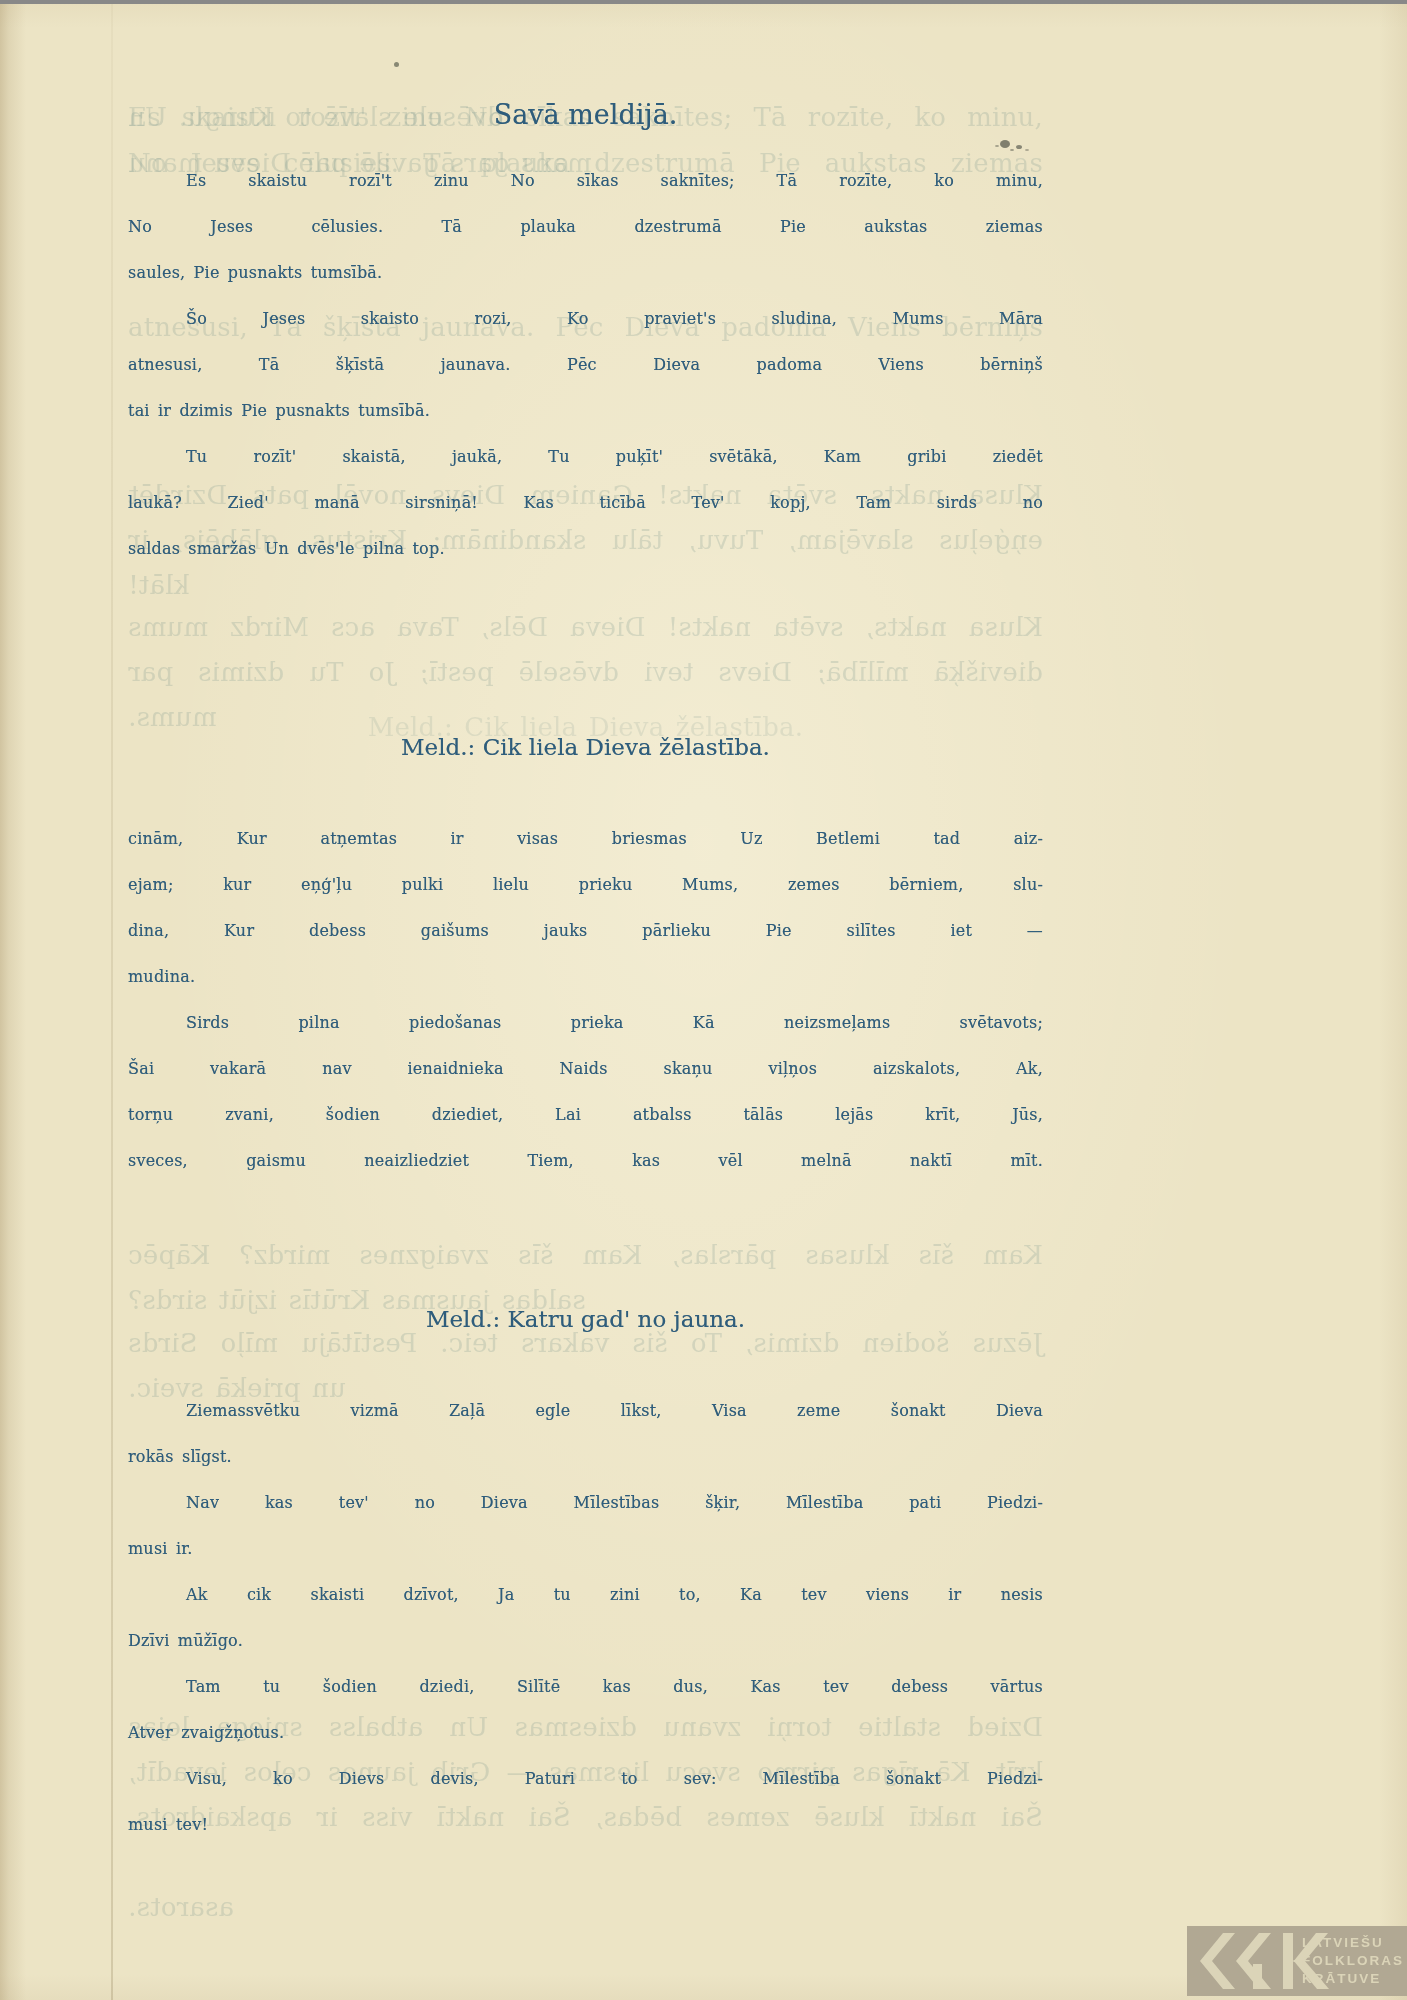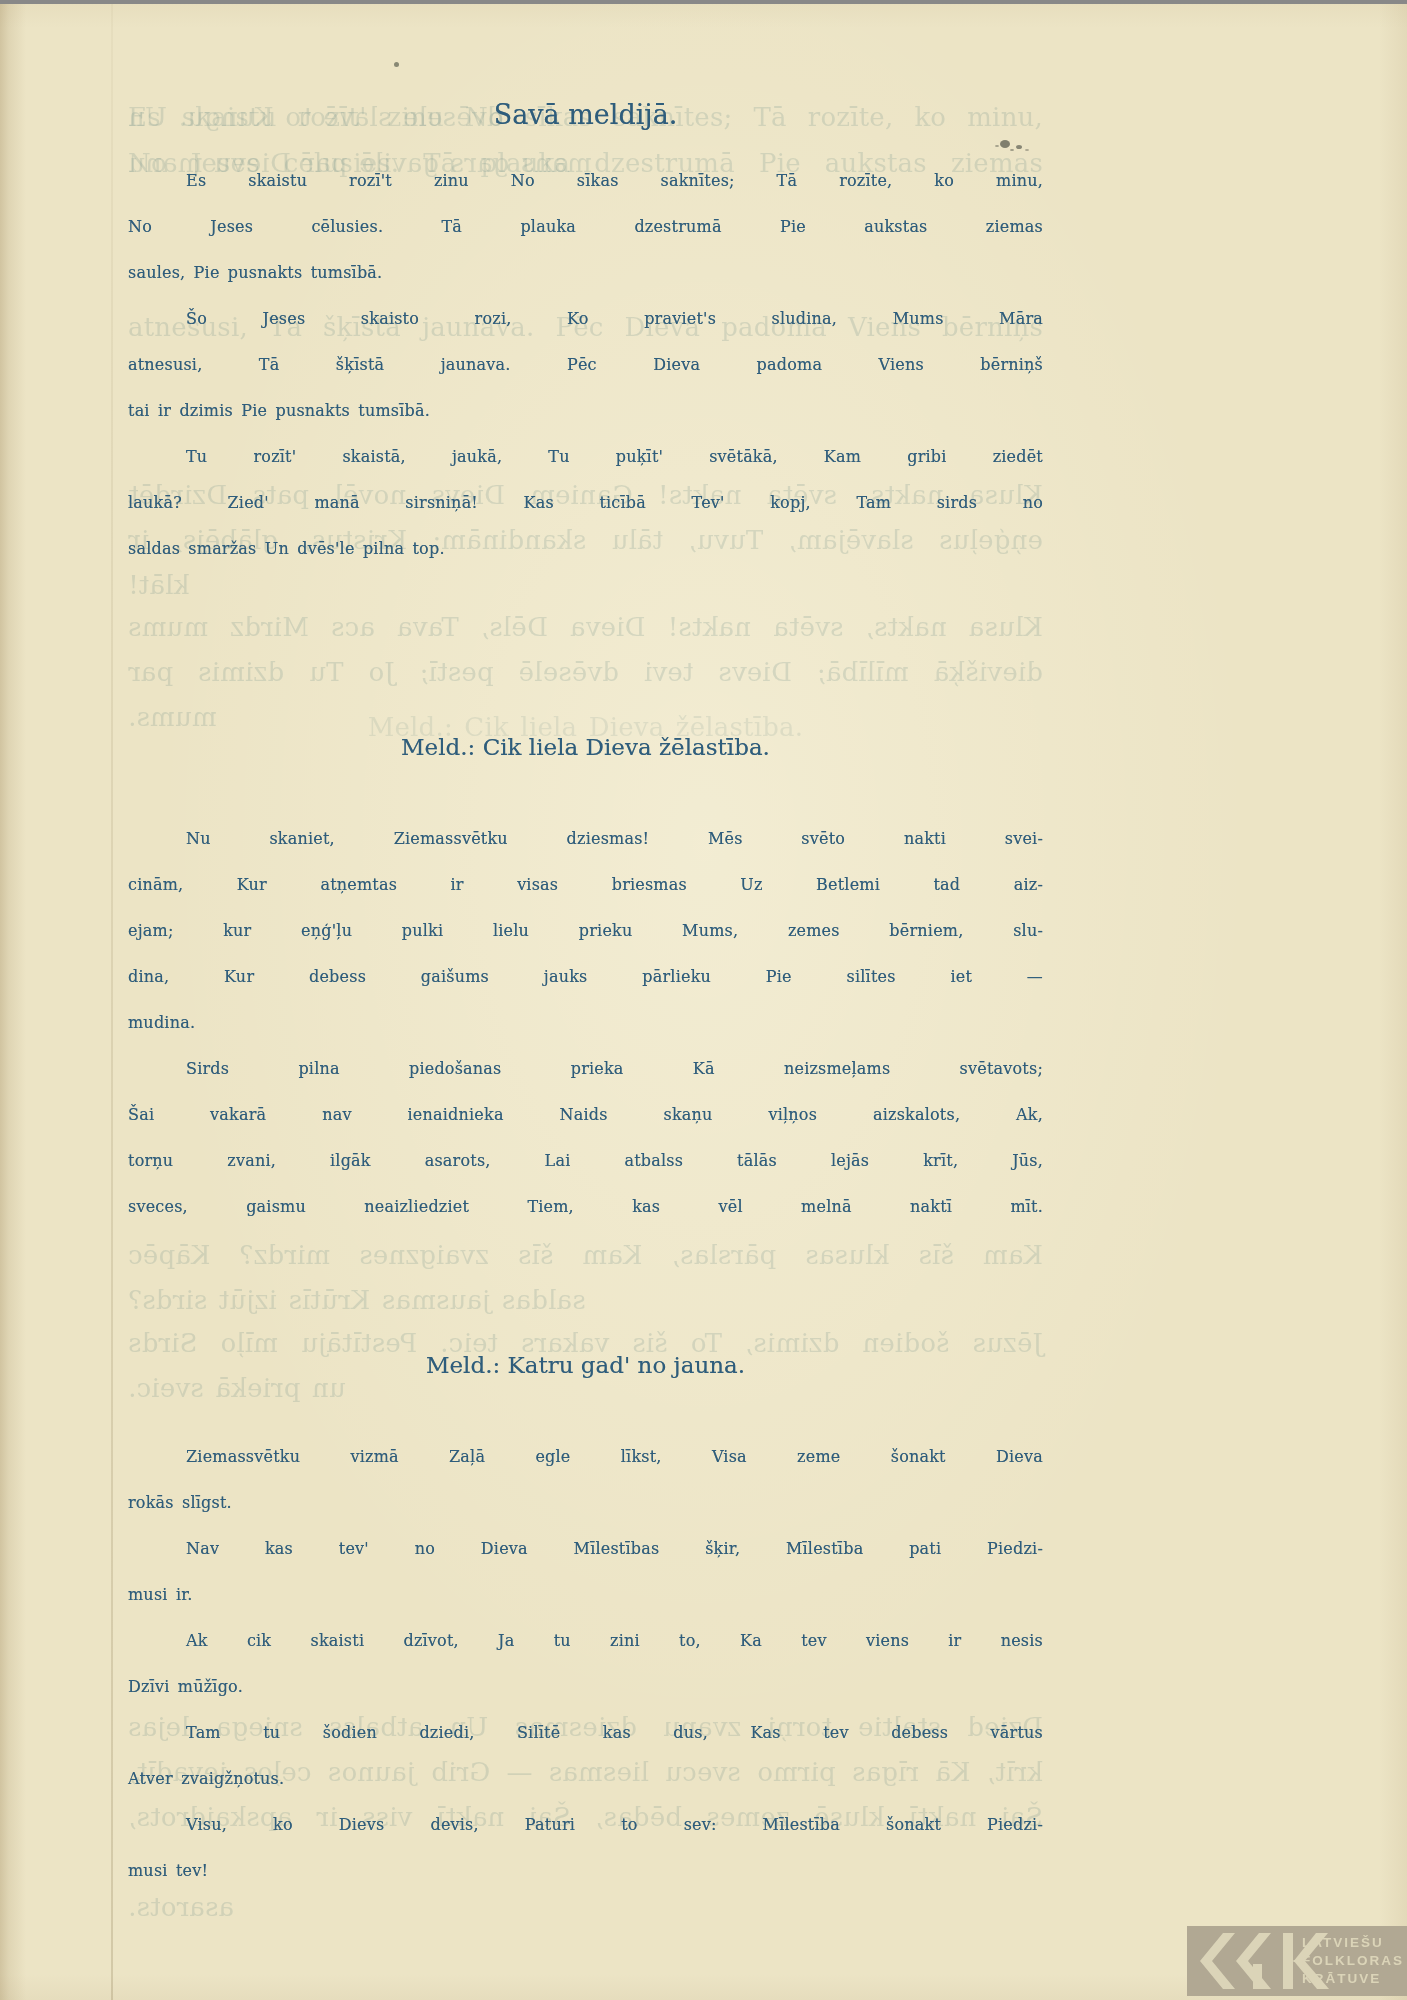--- a/index.html
+++ b/index.html
@@ -114,30 +114,29 @@
         <div class="line">atnesusi, Tā šķīstā jaunava. Pēc Dieva padoma Viens bērniņš</div>
         <div class="line lastshort">tai ir dzimis Pie pusnakts tumsībā.</div>
       </div>
       <div class="para">
         <div class="line first">Tu rozīt' skaistā, jaukā, Tu puķīt' svētākā, Kam gribi ziedēt</div>
         <div class="line">laukā? Zied' manā sirsniņā! Kas ticībā Tev' kopj, Tam sirds no</div>
         <div class="line lastshort">saldas smaržas Un dvēs'le pilna top.</div>
       </div>
       <div class="meld gap-a">Meld.: Cik liela Dieva žēlastība.</div>
       <div class="para">
-        <div class="line first">Nu skaniet, Ziemassvētku dziesmas! Mēs svēto nakti svei-</div>
         <div class="line">cinām, Kur atņemtas ir visas briesmas Uz Betlemi tad aiz-</div>
         <div class="line">ejam; kur eņģ'ļu pulki lielu prieku Mums, zemes bērniem, slu-</div>
         <div class="line">dina, Kur debess gaišums jauks pārlieku Pie silītes iet —</div>
         <div class="line lastshort">mudina.</div>
       </div>
       <div class="para">
         <div class="line first">Sirds pilna piedošanas prieka Kā neizsmeļams svētavots;</div>
         <div class="line">Šai vakarā nav ienaidnieka Naids skaņu viļņos aizskalots, Ak,</div>
-        <div class="line">torņu zvani, ilgāk asarots, Lai atbalss tālās lejās krīt, Jūs,</div>
+        <div class="line">torņu zvani, šodien dziediet, Lai atbalss tālās lejās krīt, Jūs,</div>
         <div class="line">sveces, gaismu neaizliedziet Tiem, kas vēl melnā naktī mīt.</div>
       </div>
       <div class="meld gap-b">Meld.: Katru gad' no jauna.</div>
       <div class="para">
         <div class="line first">Ziemassvētku vizmā Zaļā egle līkst, Visa zeme šonakt Dieva</div>
         <div class="line lastshort">rokās slīgst.</div>
       </div>
       <div class="para">
         <div class="line first">Nav kas tev' no Dieva Mīlestības šķir, Mīlestība pati Piedzi-</div>
         <div class="line lastshort">musi ir.</div>

